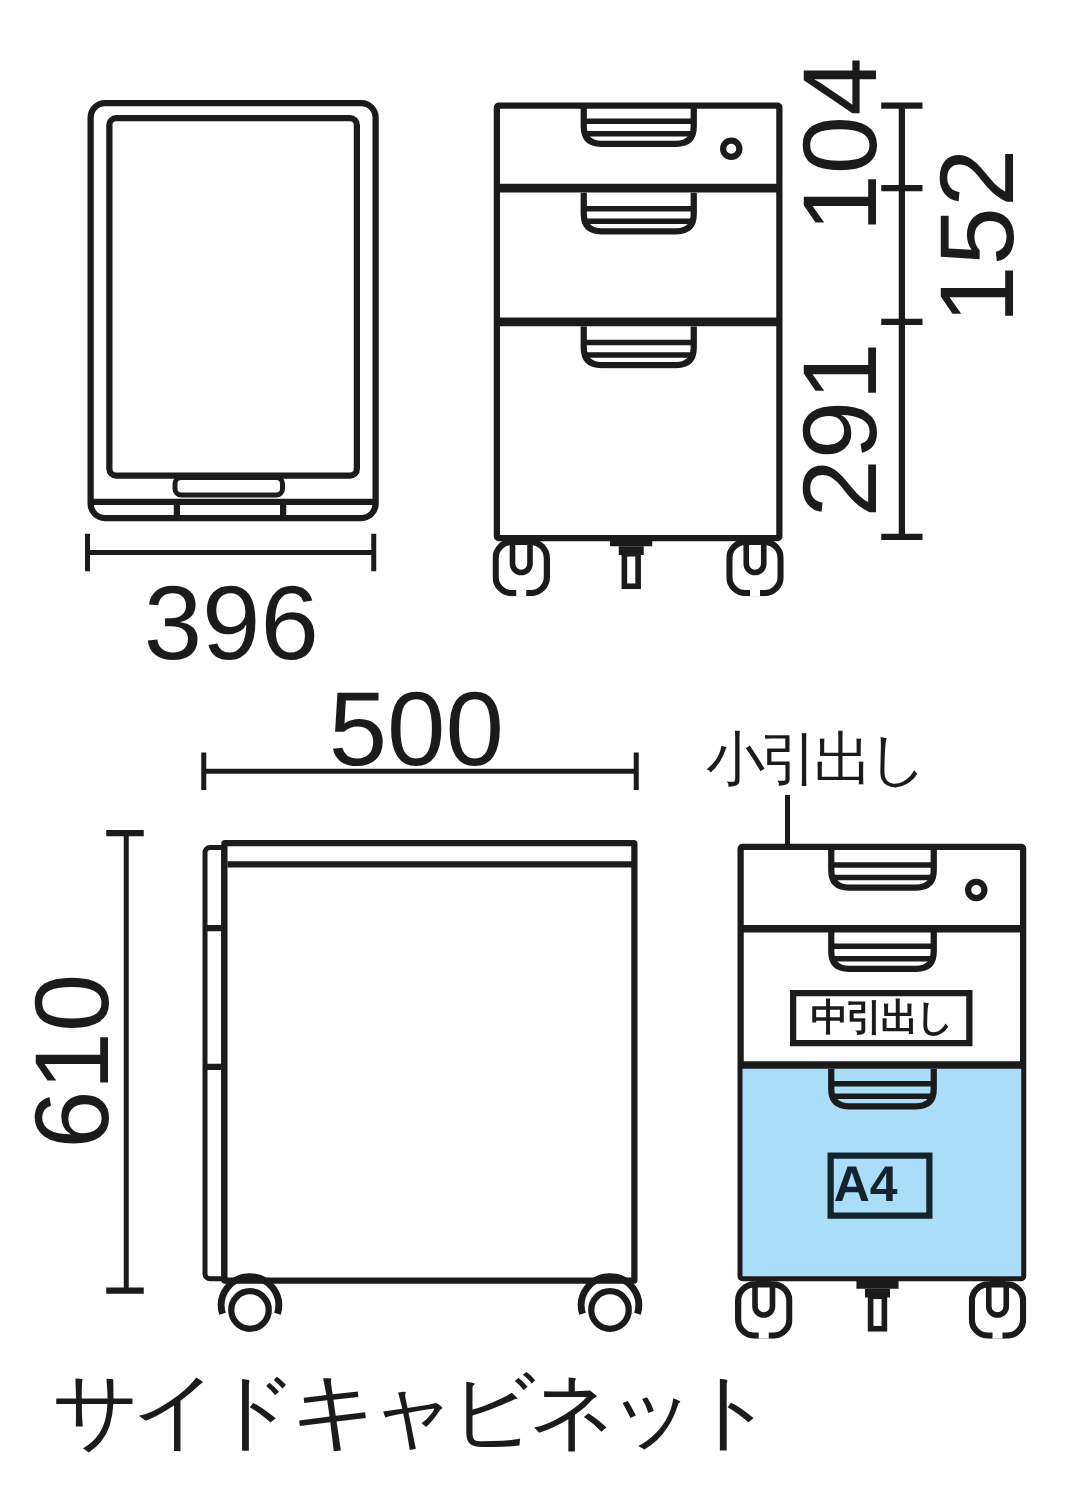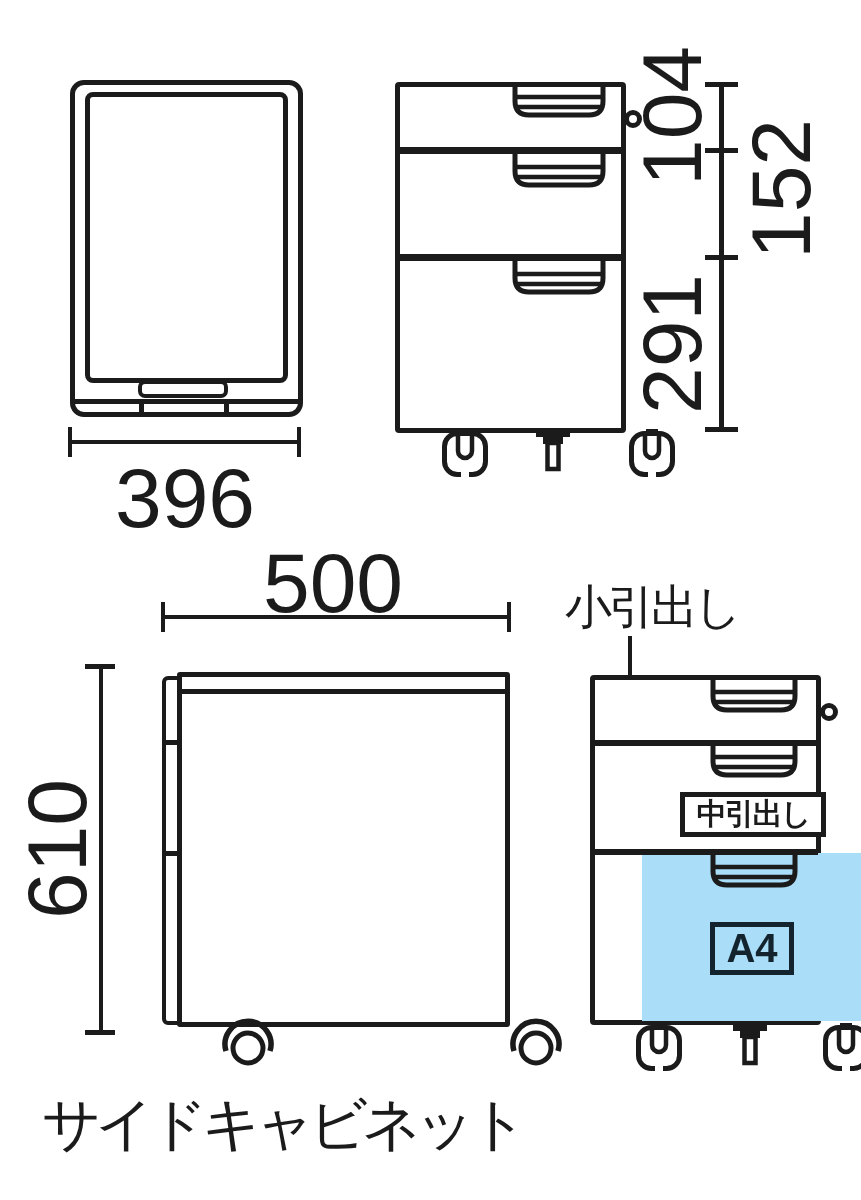--- a/index.html
+++ b/index.html
@@ -1,20 +1,20 @@
 <!DOCTYPE html>
 <html><head>
 <meta charset="utf-8">
 <style>
   html,body{margin:0;padding:0;background:#ffffff;}
   #canvas{
     position:relative;width:861px;height:1200px;background:#ffffff;overflow:hidden;
     font-family:"Liberation Sans","DejaVu Sans",sans-serif;color:#1b1b1b;
   }
-  .abs{position:absolute;box-sizing:border-box;margin-left:48px;}
+  .abs{position:absolute;box-sizing:border-box;}
   .ln{position:absolute;background:#1b1b1b;box-sizing:border-box;}
   .rect{position:absolute;box-sizing:border-box;border:5px solid #1b1b1b;background:#ffffff;}
   .dim{position:absolute;font-size:84px;line-height:1;text-align:center;white-space:nowrap;color:#1b1b1b;}
   .vpoint{position:absolute;width:0;height:0;}
   .vpoint > span{position:absolute;display:block;transform:translate(-50%,-50%) rotate(-90deg);
     white-space:nowrap;font-size:84px;line-height:1;color:#1b1b1b;}
   .jp{position:absolute;color:#1b1b1b;white-space:nowrap;}
   svg{display:block;}
 </style>
 </head>
@@ -171,21 +171,21 @@
         <line x1="3" y1="22" x2="85" y2="22" stroke="#1b1b1b" stroke-width="4.5"></line>
       </svg>
     </div>
 
     <div class="abs" style="left:772px;top:703px;width:18px;height:18px;border:5px solid #1b1b1b;border-radius:50%;"></div>
 
     <div class="abs" style="left:632px;top:792px;width:146px;height:45px;border:5px solid #1b1b1b;background:#ffffff;display:flex;align-items:center;justify-content:center;">
       <span style="font-size:30px;font-weight:700;letter-spacing:-2px;white-space:nowrap;">中引出し</span>
     </div>
 
-    <div class="abs" style="left:662px;top:922px;width:84px;height:53px;border:5px solid #14242f;display:flex;align-items:center;justify-content:center;">
+    <div class="abs" style="left:662px;top:922px;width:84px;height:53px;border:5px solid #14242f;display:flex;align-items:center;justify-content:flex-start;">
       <span style="font-size:40px;font-weight:700;color:#14242f;">A4</span>
     </div>
 
     <div class="abs" style="left:588px;top:1023px;width:46px;height:48px;">
       <svg width="46" height="48" viewBox="0 0 46 48">
         <rect x="17" y="0" width="12" height="7" fill="#1b1b1b"></rect>
         <rect x="2.5" y="4.5" width="41" height="41" rx="13" fill="#ffffff" stroke="#1b1b1b" stroke-width="5"></rect>
         <rect x="19" y="39" width="8" height="9" fill="#ffffff"></rect>
         <path d="M16 6 V22 a7 7 0 0 0 14 0 V6" fill="none" stroke="#1b1b1b" stroke-width="4.5"></path>
       </svg>
@@ -200,15 +200,15 @@
     </div>
     <div class="abs" style="left:685px;top:1024px;width:34px;height:42px;">
       <svg width="34" height="42" viewBox="0 0 34 42">
         <rect x="0" y="0" width="34" height="7" fill="#1b1b1b"></rect>
         <rect x="7" y="7" width="20" height="7" fill="#1b1b1b"></rect>
         <rect x="11.5" y="13" width="11" height="26" fill="#ffffff" stroke="#1b1b1b" stroke-width="4.5"></rect>
       </svg>
     </div>
   </div>
 
-  <div class="jp" style="left:42px;top:1092px;font-size:58px;line-height:1.1;letter-spacing:-6px;font-weight:500;">サイドキャビネット</div>
+  <div class="jp" style="left:42px;top:1092px;font-size:68px;line-height:1.1;letter-spacing:-6px;font-weight:500;">サイドキャビネット</div>
 
 </div>
 
 </body></html>

